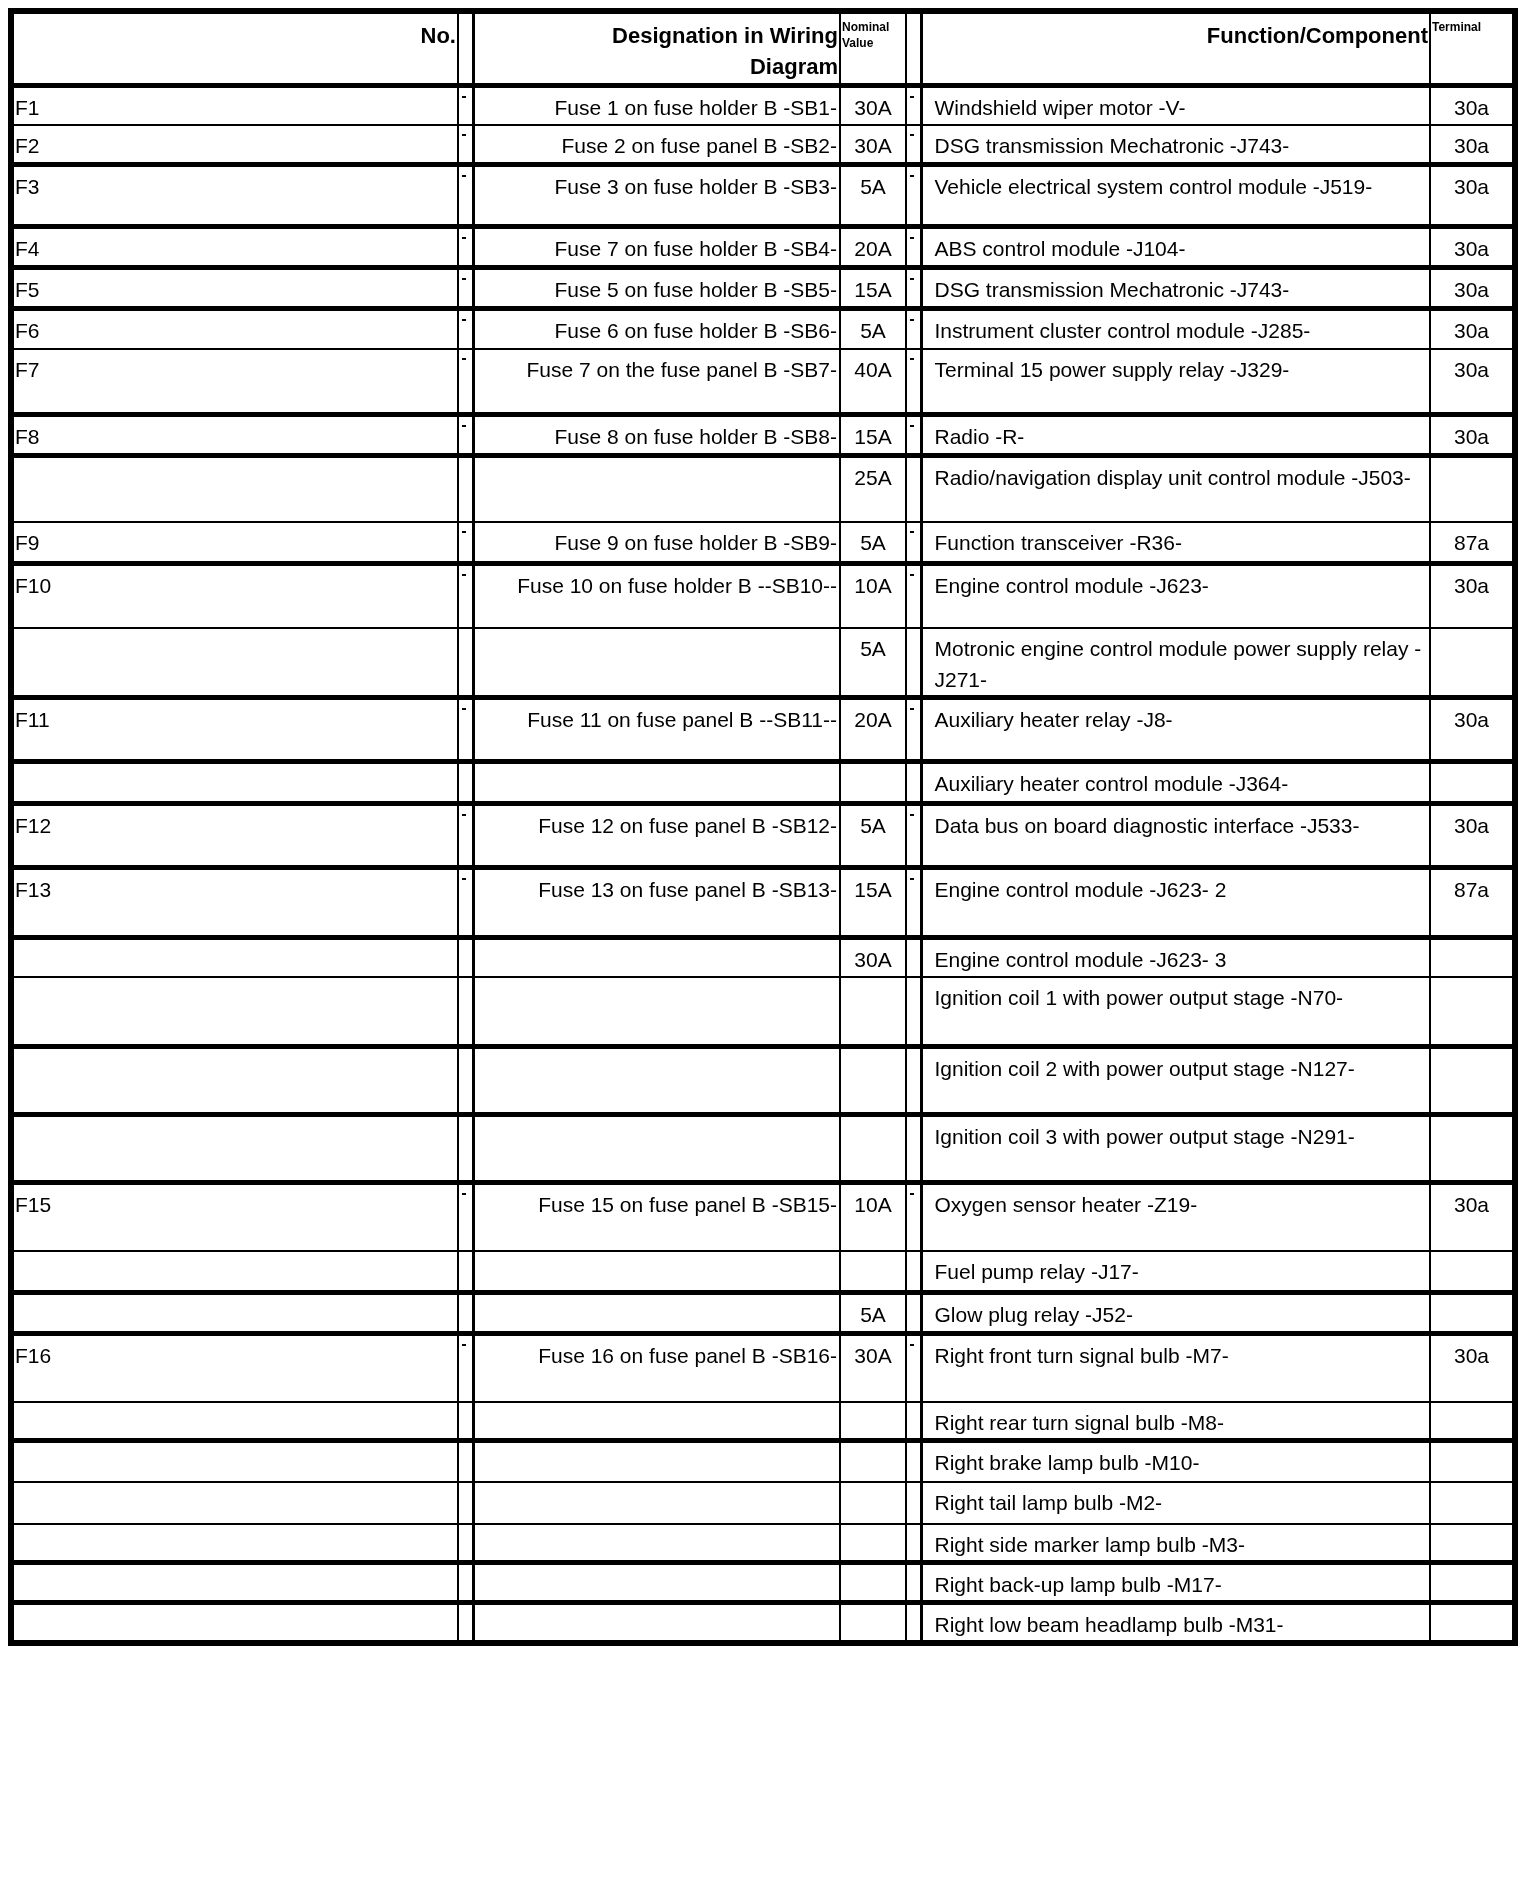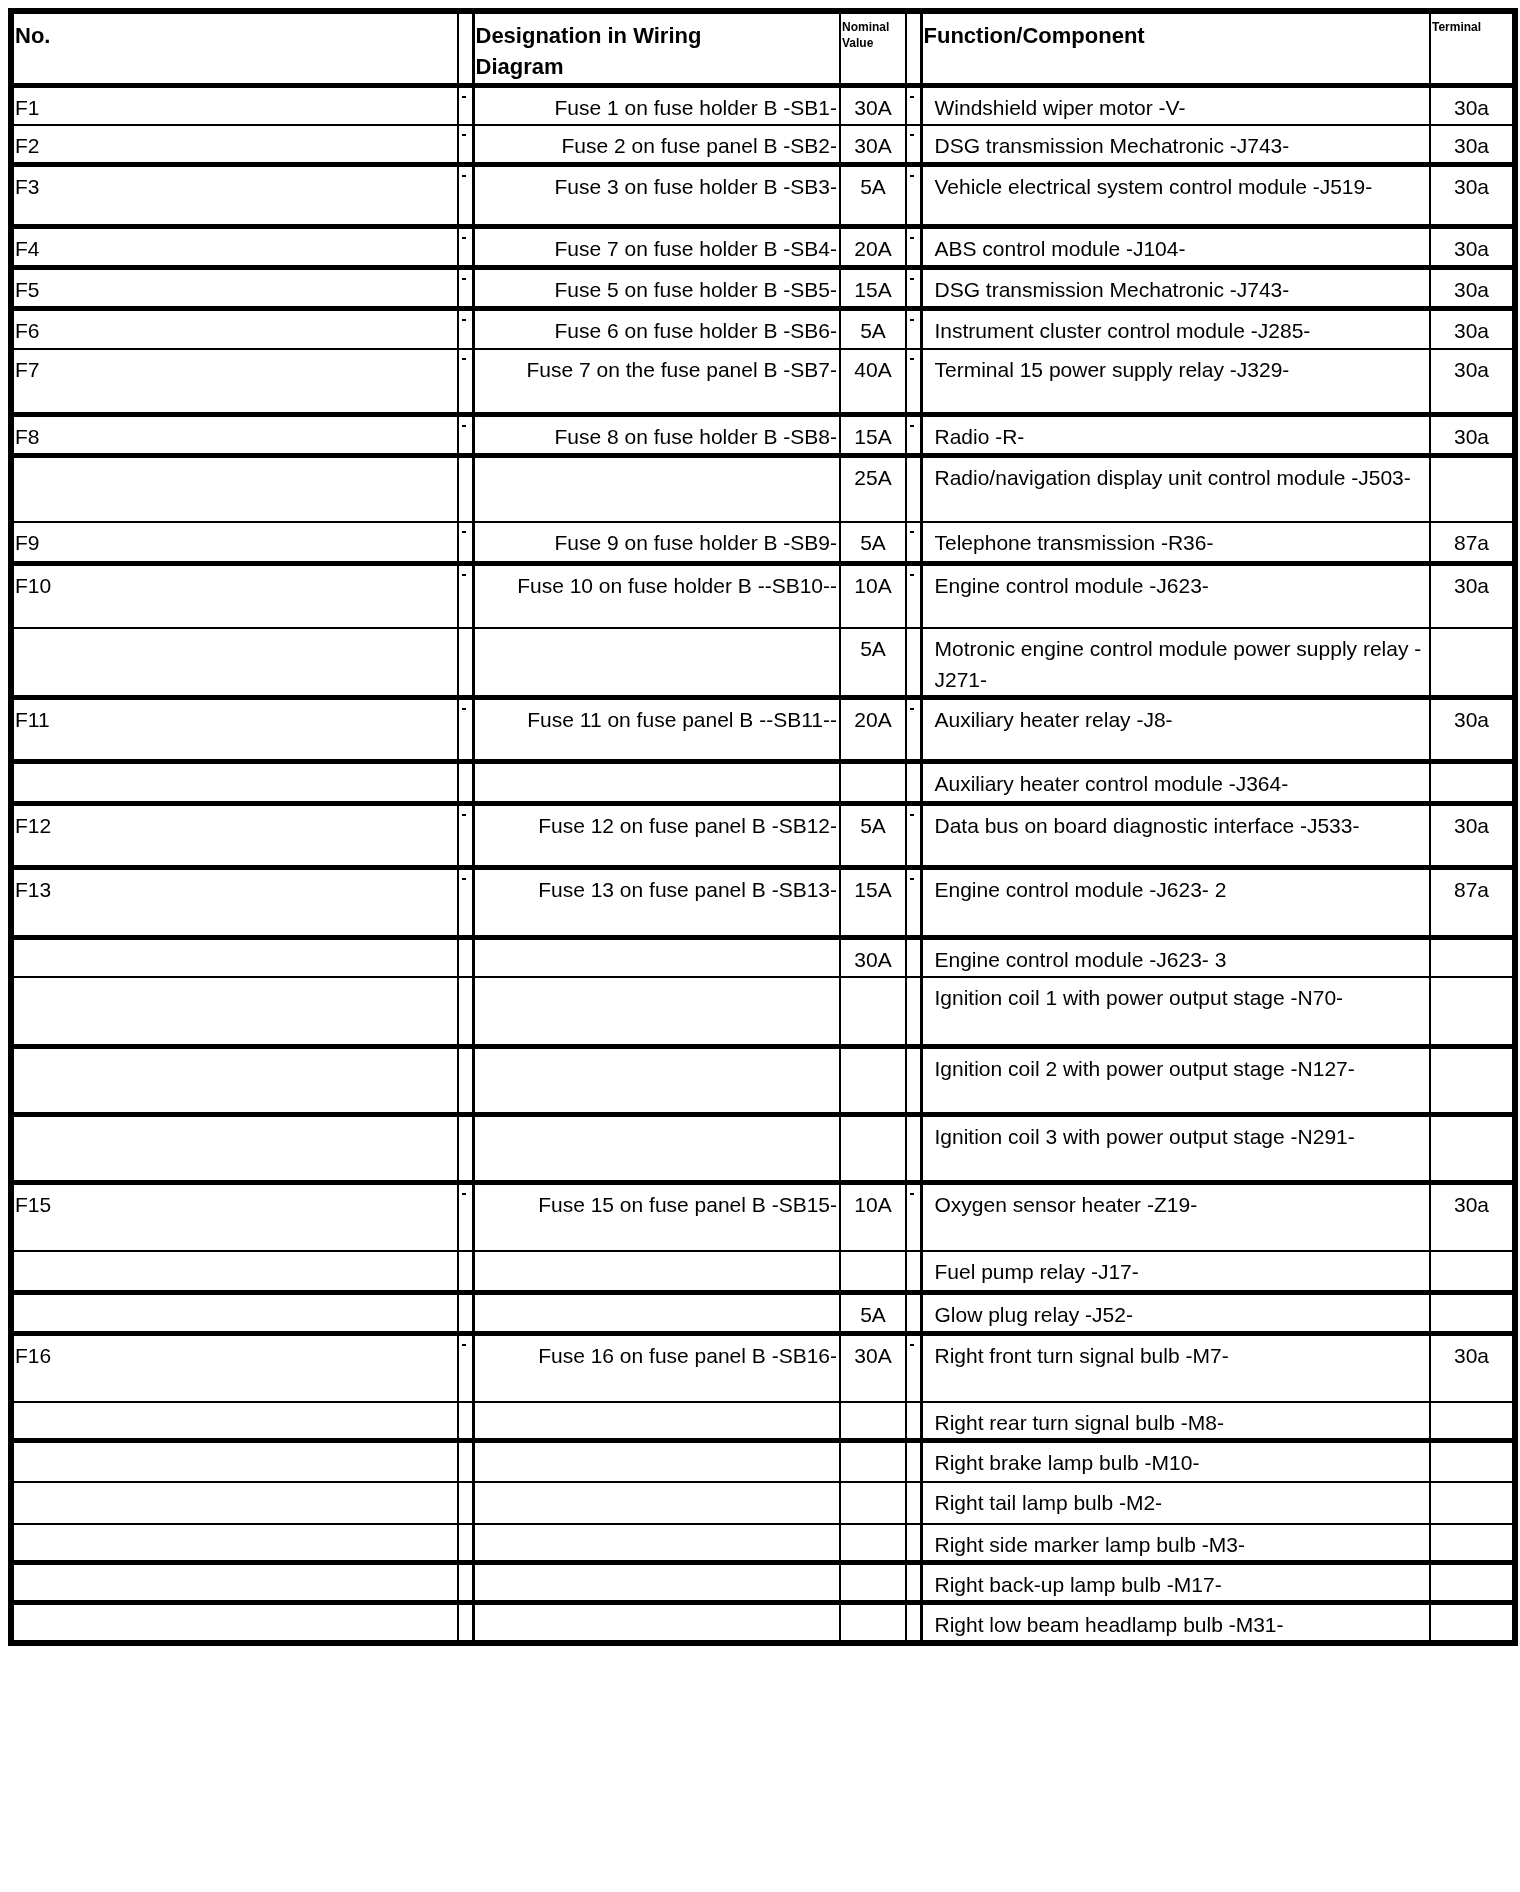--- a/index.html
+++ b/index.html
@@ -25,21 +25,21 @@
     vertical-align:top;
     overflow:hidden;
     box-sizing:border-box;
   }
   
   td.c-des, th.h-des{border-left-width:3px;}
   td.c-fn,  th.h-fn {border-left-width:3px;}
 
   thead tr{height:66px;}
   thead th{border-bottom-width:5px;font-weight:bold;}
-  .h-main{font-size:22px;text-align:left;line-height:31px;padding-top:6px;}
+  .h-main{font-size:22px;text-align:right;line-height:31px;padding-top:6px;}
   .h-des span{display:inline-block;max-width:280px;}
   .h-small{font-size:12px;line-height:16px;text-align:left;padding:5px 0 0 1px;font-weight:bold;}
 
   tr.row-thin  td{border-bottom-width:2px;}
   tr.row-thick td{border-bottom-width:5px;}
 
   td{font-size:21px;line-height:31px;}
   .c-no  {padding-top:4px;}
   .c-des {text-align:right;padding:4px 2px 0 8px;}
   .c-val {text-align:center;padding-top:4px;}
@@ -194,21 +194,21 @@
         <tr class="row-thick" style="height: 42px;">
           <td class="c-no">F9</td>
           <td class="c-sp">
             <span class="tick"></span>
           </td>
           <td class="c-des">Fuse 9 on fuse holder B -SB9-</td>
           <td class="c-val">5A</td>
           <td class="c-sp">
             <span class="tick"></span>
           </td>
-          <td class="c-fn">Telephone transmission -R36-</td>
+          <td class="c-fn">Function transceiver -R36-</td>
           <td class="c-term">87a</td>
         </tr>
         <tr class="row-thin" style="height: 64px;">
           <td class="c-no">F10</td>
           <td class="c-sp">
             <span class="tick"></span>
           </td>
           <td class="c-des">Fuse 10 on fuse holder B --SB10--</td>
           <td class="c-val">10A</td>
           <td class="c-sp">

